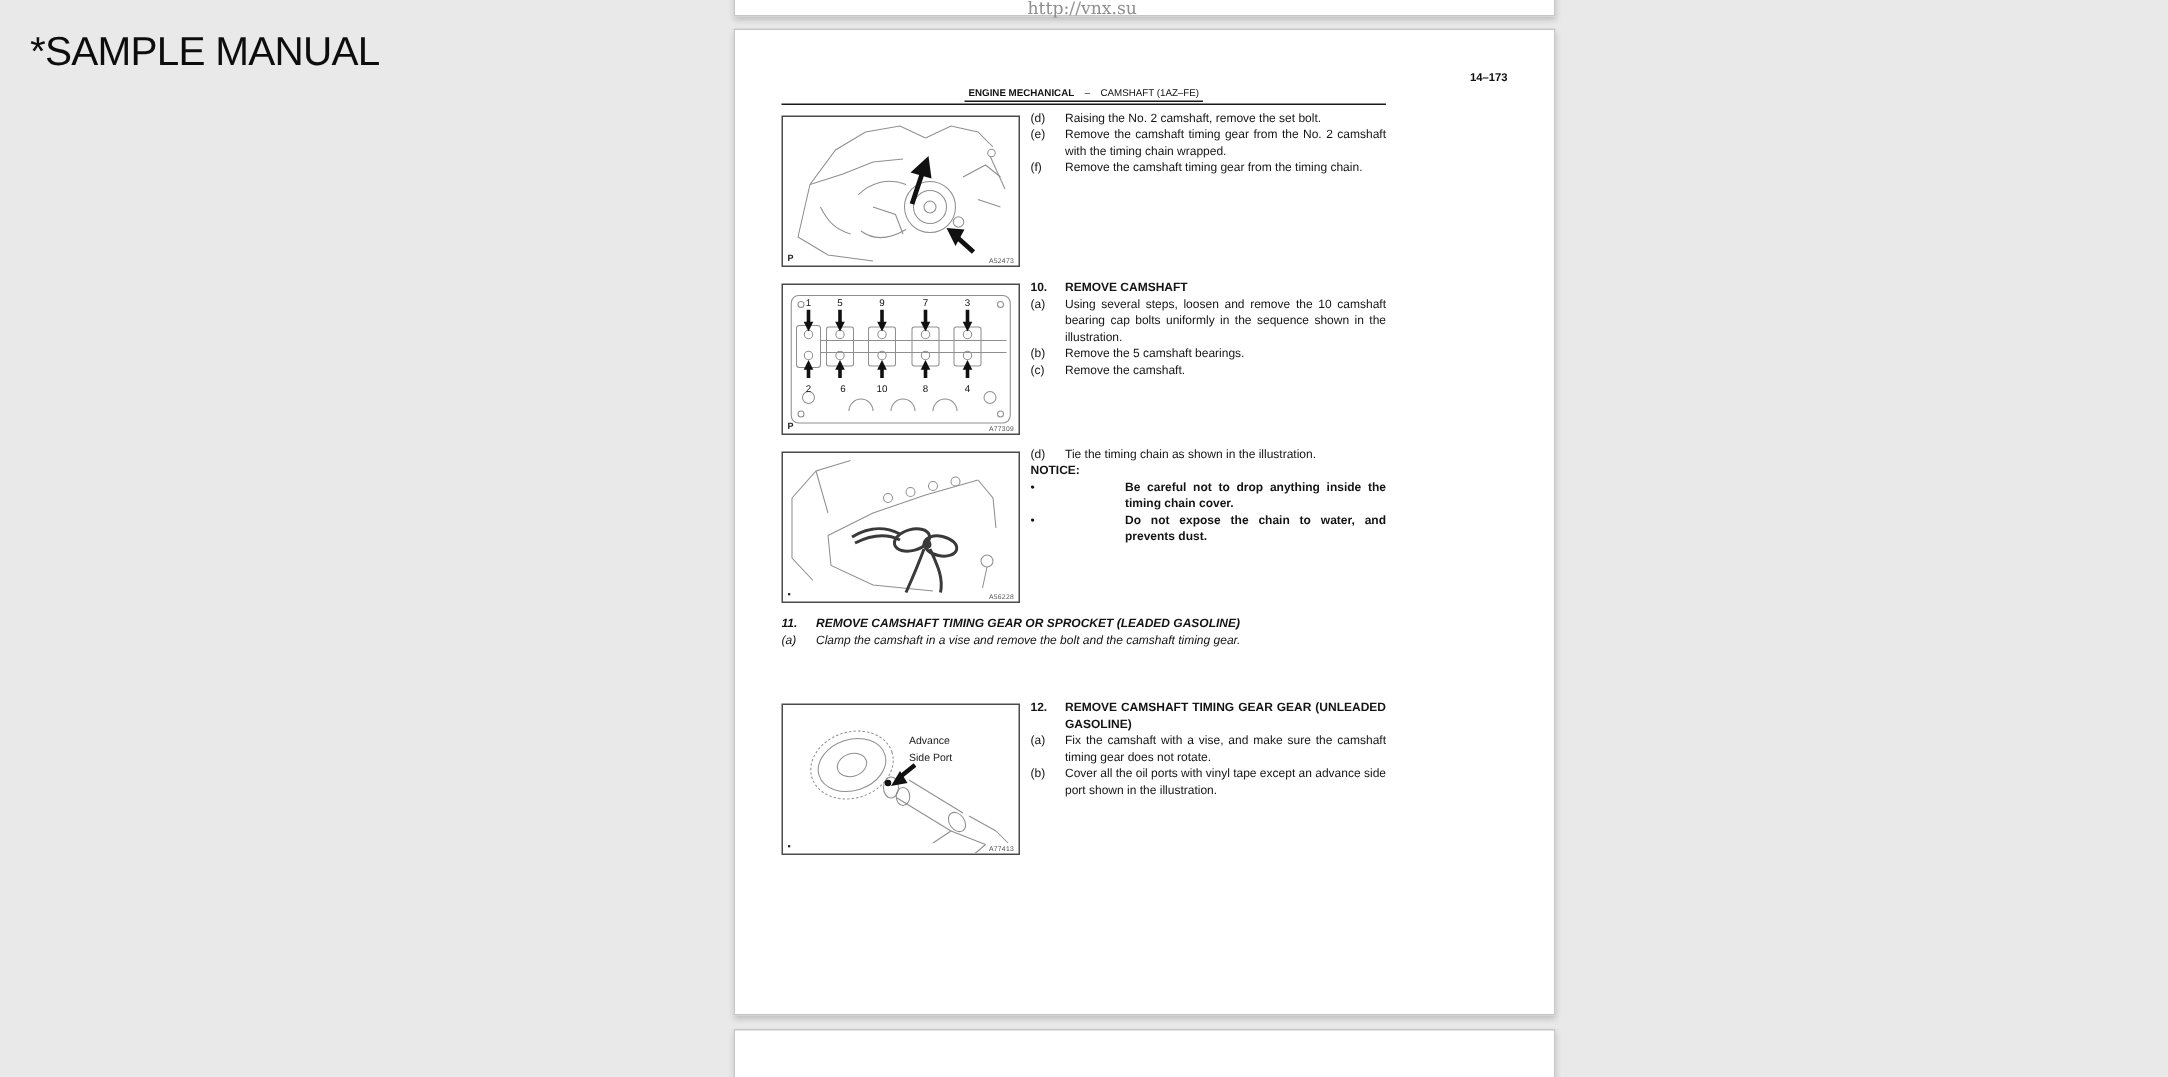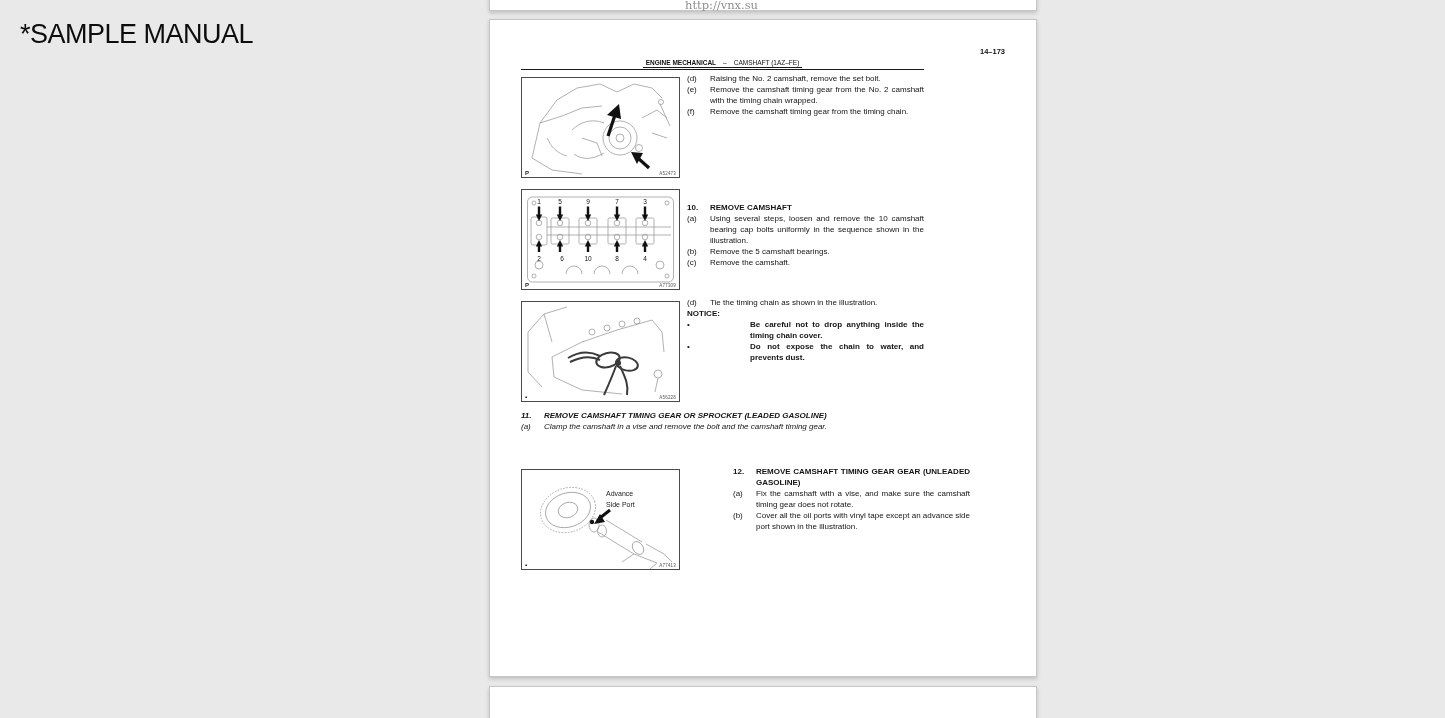--- a/index.html
+++ b/index.html
@@ -65,23 +65,23 @@
   .arrow-fill { fill:#111; }
   .arrow-shaft { stroke:#111; }
   .fignum { font-size:6.5px; fill:#111; text-anchor:middle; font-family:"Liberation Sans",sans-serif; }
   .figcallout { font-size:7px; fill:#1a1a1a; font-family:"Liberation Sans",sans-serif; }
 
   
   .textblock {
     position:absolute; left:197px; width:237px;
     font-size:8px; line-height:11px; color:#141414;
   }
-  #tb1 { top:53px; }  #tb2 { top:182px; }  #tb3 { top:277px; }
+  #tb1 { top:53px; }  #tb2 { top:166px; }  #tb3 { top:277px; }
   #tb4 { top:390px; left:31px; width:403px;font-style:italic; }
-  #tb5 { top:446px;margin-left:46px; }
+  #tb5 { top:446px; }
   .row { display:flex; }
   .row .lbl { width:23px; flex:none; }
   .row .txt { flex:1; text-align:justify; }
   .row.hd .lbl, .row.hd .txt { font-weight:bold; }
   .row.bullet .txt { font-weight:bold;margin-left:40px; }
   .notice-title { font-weight:bold; }
 </style>
 </head>
 <body>
 

